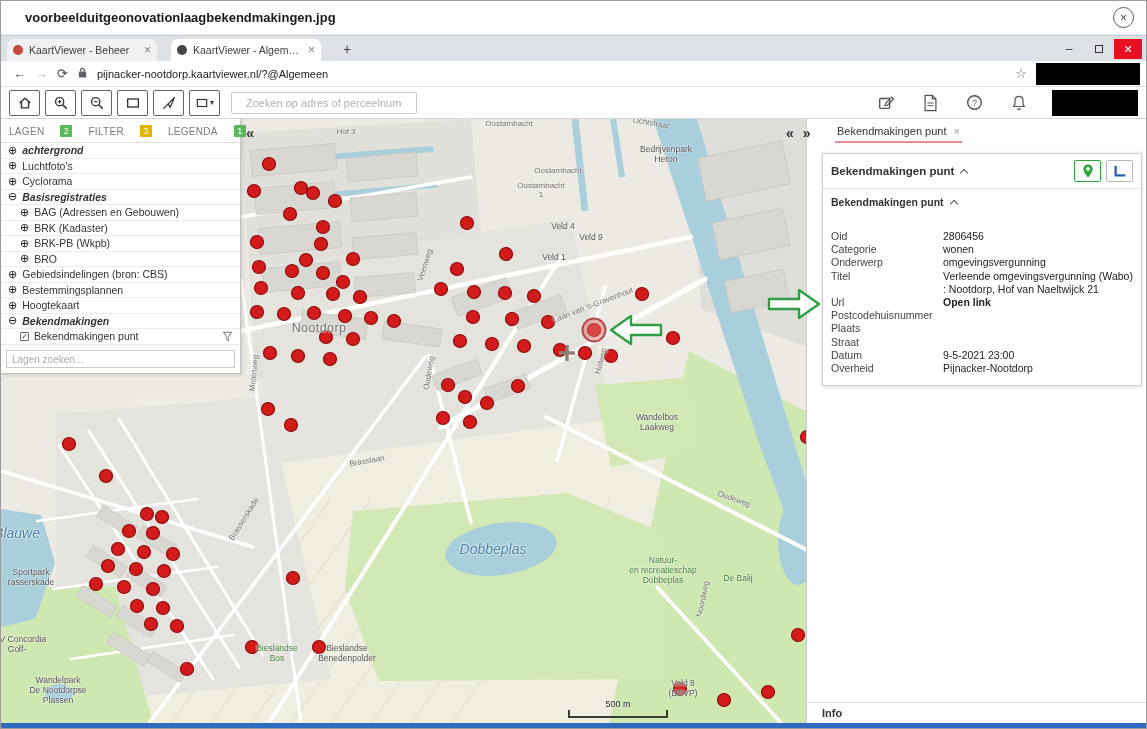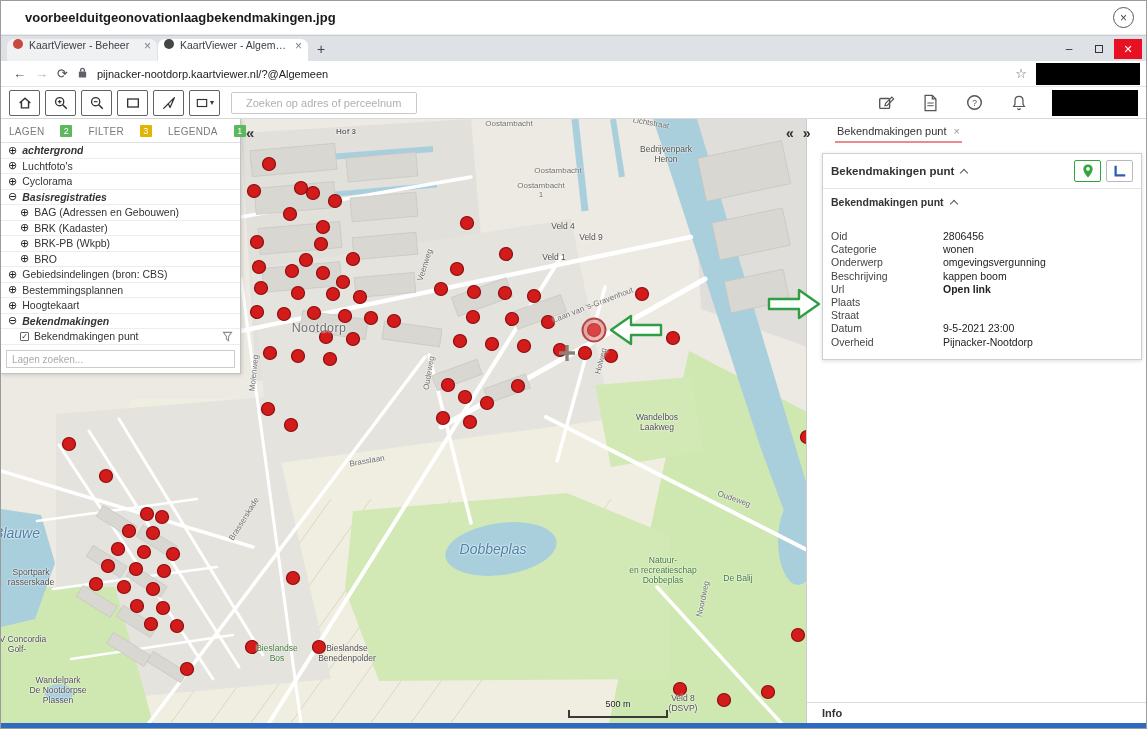--- a/index.html
+++ b/index.html
@@ -7,21 +7,21 @@
   .screen{position:relative;width:1147px;height:729px;background:#404040;border:1px solid #9b9b9b;overflow:hidden;}
 
   
   .viewer-titlebar{height:34px;display:flex;align-items:center;padding:0 12px 0 24px;background:#fff;border-bottom:1px solid #ececec;}
   .viewer-title{font-size:13px;font-weight:bold;color:#1a1a1a;}
   .viewer-close{margin-left:auto;width:21px;height:21px;border:1.6px solid #5a5a5a;border-radius:50%;display:flex;align-items:center;justify-content:center;font-size:12px;color:#444;}
 
   
   .tabstrip{height:26px;background:#dee1e6;display:flex;padding:0 4px 0 6px;border-top:1px solid #c9ccd1;}
   .tabs{display:flex;align-self:flex-end;}
-  .btab{width:150px;height:22px;background:#f0f1f3;border-radius:7px 7px 0 0;display:flex;align-items:flex-start;padding:0 6px;margin-right:1px;font-size:10.5px;color:#3c4043;}
+  .btab{width:150px;height:22px;background:#f0f1f3;border-radius:7px 7px 0 0;display:flex;align-items:center;padding:0 6px;margin-right:14px;font-size:10.5px;color:#3c4043;}
   .btab.active{background:#fff;}
   .fav{width:10px;height:10px;border-radius:50%;flex:0 0 10px;margin-right:6px;}
   .btab-label{flex:1;white-space:nowrap;overflow:hidden;text-overflow:ellipsis;}
   .btab-close{color:#7a7d82;font-size:12px;margin-left:4px;}
   .newtab{font-size:14px;color:#444;align-self:center;margin-left:8px;}
   .ts-spacer{flex:1;}
   .wc{width:30px;text-align:center;font-size:12px;color:#333;align-self:center;line-height:20px;}
   .maxbox{display:inline-block;width:8px;height:8px;border:1.2px solid #333;}
   .wc.close{background:#e81123;color:#fff;height:20px;width:28px;font-size:11px;}
 
@@ -390,21 +390,21 @@
           <circle cx="767" cy="573" r="6.5" class="mk"></circle>
         </g>
       <g id="highlight-layer">
           <circle cx="593" cy="211" r="6.5" class="mk"></circle>
           <circle cx="593" cy="211" r="11.5" class="mk-halo"></circle>
           <path d="M558 234 H574 M566 226 V242" class="crosshair"></path>
         </g>
     </svg>
 
     <div class="map-labels">
-        <div class="map-label lbl-street" style="left: 345px; top: 13px; font-weight: bold;">Hof 3</div>
+        <div class="map-label lbl-street" style="left: 345px; top: 13px;">Hof 3</div>
         <div class="map-label lbl-street" style="left: 508px; top: 5px;">Oostambacht</div>
         <div class="map-label lbl-street" style="left: 650px; top: 4px; transform: translate(-50%, -50%) rotate(10deg);">Lichtstraat</div>
         <div class="map-label lbl-place" style="left: 665px; top: 36px;">Bedrijvenpark
 Heron</div>
         <div class="map-label lbl-street" style="left: 557px; top: 52px;">Oostambacht</div>
         <div class="map-label lbl-street" style="left: 540px; top: 71px;">Oostambacht
 1</div>
         <div class="map-label lbl-place" style="left: 562px; top: 108px;">Veld 4</div>
         <div class="map-label lbl-place" style="left: 590px; top: 119px;">Veld 9</div>
         <div class="map-label lbl-place" style="left: 553px; top: 139px;">Veld 1</div>
@@ -430,21 +430,21 @@
         <div class="map-label lbl-street" style="left: 702px; top: 480px; transform: translate(-50%, -50%) rotate(-78deg);">Noordweg</div>
         <div class="map-label lbl-park" style="left: 276px; top: 535px;">Bieslandse
 Bos</div>
         <div class="map-label lbl-place" style="left: 346px; top: 535px;">Bieslandse
 Benedenpolder</div>
         <div class="map-label lbl-place" style="left: 16px; top: 526px;">DSV Concordia
 Golf-</div>
         <div class="map-label lbl-place" style="left: 57px; top: 572px;">Wandelpark
 De Nootdorpse
 Plassen</div>
-        <div class="map-label lbl-place" style="left: 682px; top: 570px; margin-top: 15px;">Veld 8
+        <div class="map-label lbl-place" style="left: 682px; top: 570px;">Veld 8
 (DSVP)</div>
       </div>
 
     <div class="scalebar">
       <div class="scalebar-label">500 m</div>
       <div class="scalebar-bracket"></div>
     </div>
 
     <div class="layers-panel">
       <div class="lp-tabs">
@@ -559,26 +559,30 @@
             </div>
             <div class="frow">
               <span class="flabel">Categorie</span>
               <span class="fvalue">wonen</span>
             </div>
             <div class="frow">
               <span class="flabel">Onderwerp</span>
               <span class="fvalue">omgevingsvergunning</span>
             </div>
             <div class="frow">
-              <span class="flabel">Beschrijving</span>
-              <span class="fvalue">kappen boom</span>
+              <span class="flabel">Titel</span>
+              <span class="fvalue">Verleende omgevingsvergunning (Wabo) : Nootdorp, Hof van Naeltwijck 21</span>
             </div>
             <div class="frow">
               <span class="flabel">Url</span>
               <span class="fvalue bold">Open link</span>
+            </div>
+            <div class="frow">
+              <span class="flabel">Postcodehuisnummer</span>
+              <span class="fvalue"></span>
             </div>
             <div class="frow">
               <span class="flabel">Plaats</span>
               <span class="fvalue"></span>
             </div>
             <div class="frow">
               <span class="flabel">Straat</span>
               <span class="fvalue"></span>
             </div>
             <div class="frow">

